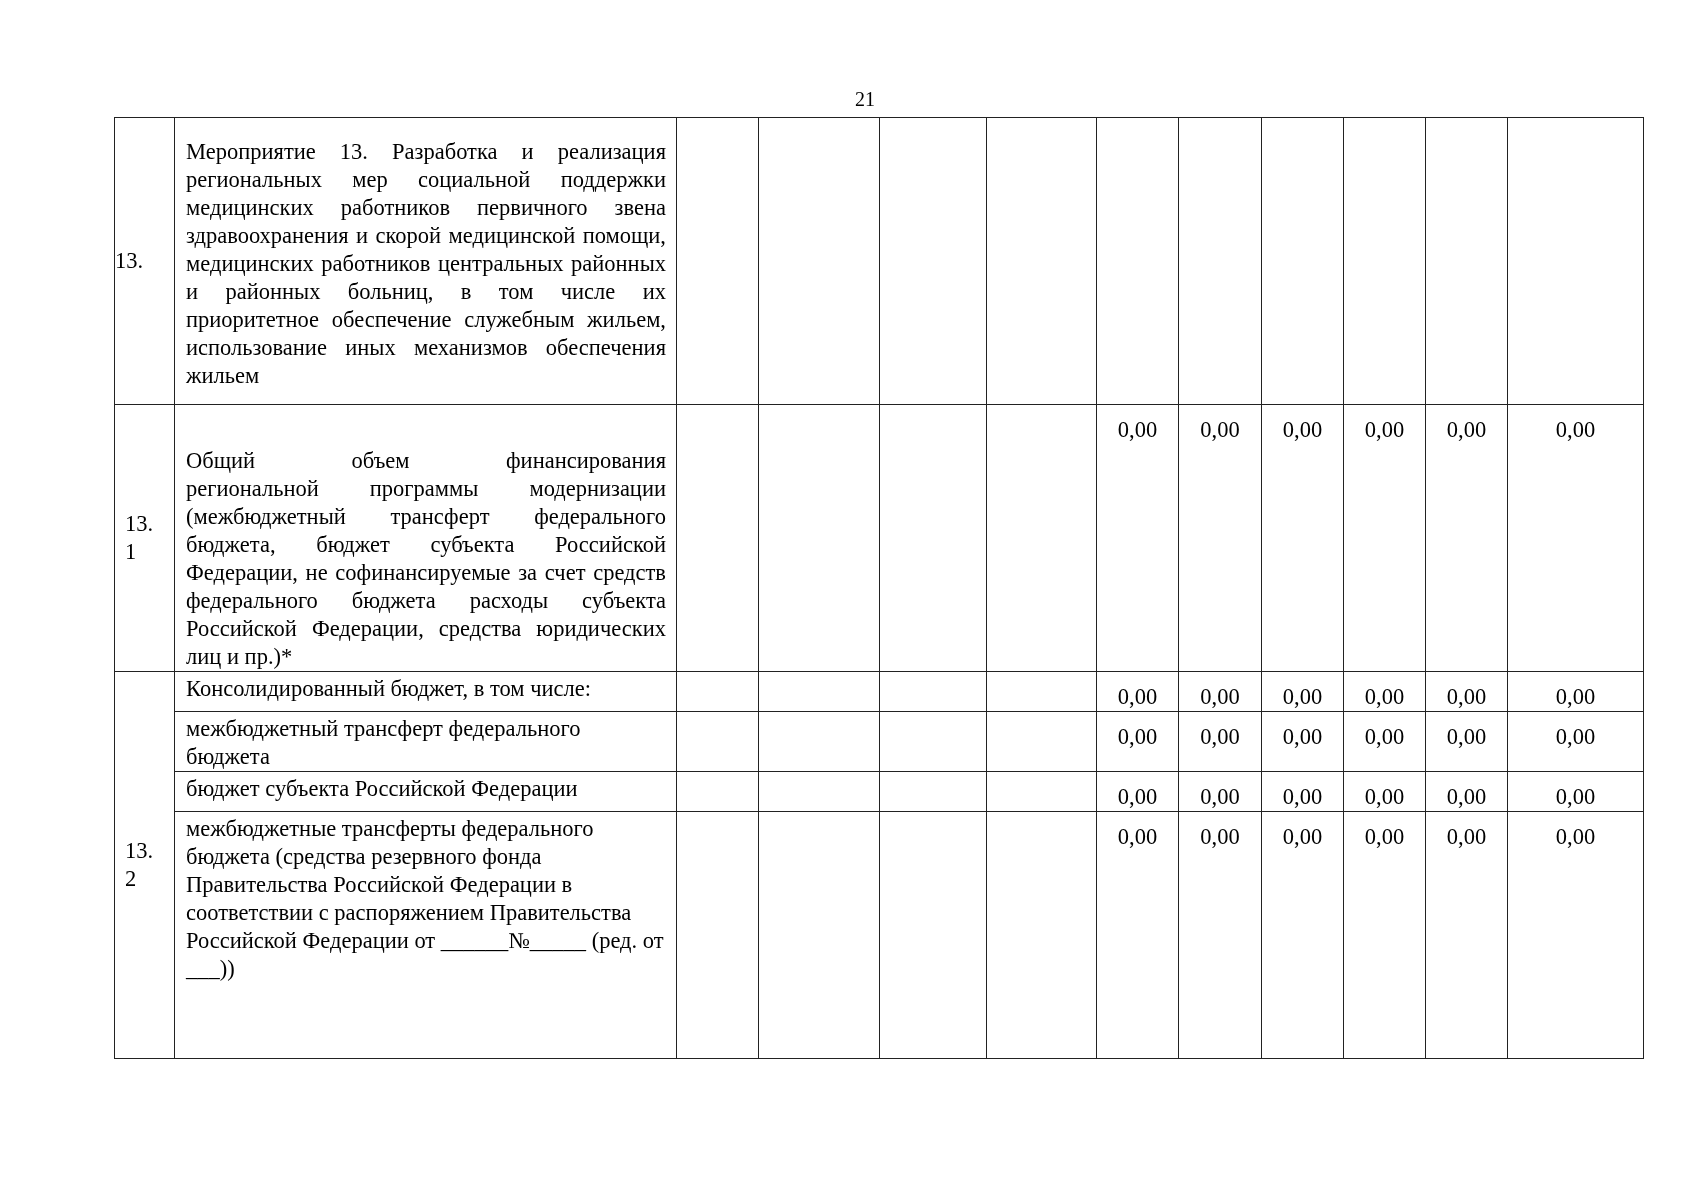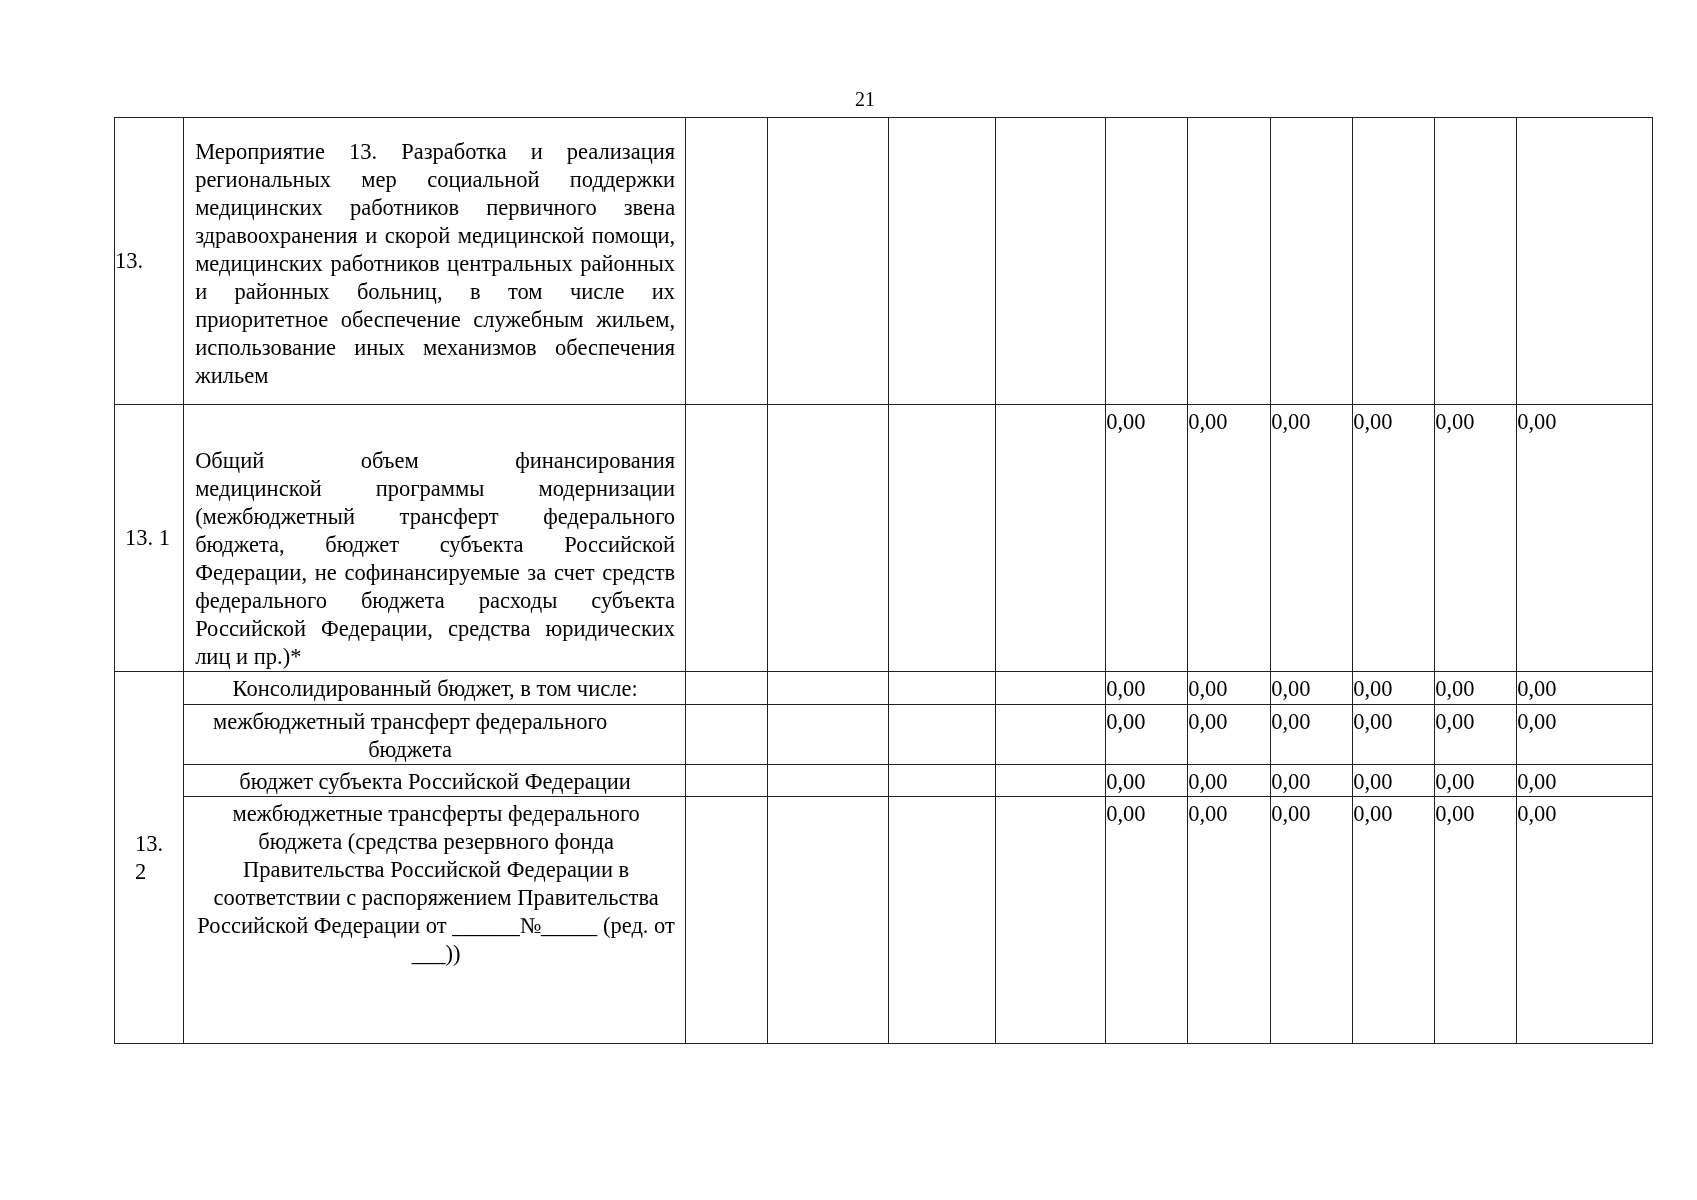--- a/index.html
+++ b/index.html
@@ -3,22 +3,22 @@
 <meta charset="utf-8">
 <style>
   html, body { margin:0; padding:0; background:#ffffff; }
   body { width:1697px; height:1200px; position:relative; overflow:hidden;
          font-family:"Liberation Serif", "DejaVu Serif", serif; color:#000; }
   .page-num { position:absolute; left:855px; top:88px; font-size:20px; }
   table { position:absolute; left:114px; top:117px; border-collapse:collapse; table-layout:fixed; }
   td { border:1.5px solid #222; vertical-align:top; padding:0; font-size:22.5px; line-height:28px; }
   td.num { text-align:left; vertical-align:middle; }
   td.desc { padding:18px 10px 0 11px; text-align:justify; }
-  td.desc.tight { padding-top:3px; text-align:center; }
-  td.val { padding-top:3px; }
+  td.desc.tight { padding-top:3px; text-align:left; }
+  td.val { text-align:center; padding-top:11px; }
   .b { font-weight:normal;margin-top:28px; }
 </style>
 </head>
 <body>
 
 <div class="page-num">21</div>
 
 <table>
   <colgroup>
     <col style="width:60px">
@@ -49,36 +49,36 @@
     <td class="val"></td>
     <td class="val"></td>
     <td class="val"></td>
     <td class="val"></td>
     <td class="val"></td>
   </tr>
 
   <tr style="height:224px">
     <td class="num" style="padding:0 10px">13. 1</td>
     <td class="desc" style="padding-top:14px">
-      <span class="b" style="display:block;text-align-last:justify">Общий объем финансирования</span><span> медицинской программы модернизации (межбюджетный трансферт федерального бюджета, бюджет субъекта Российской Федерации, не софинансируемые за счет средств федерального бюджета расходы субъекта Российской Федерации, средства юридических лиц и пр.)*</span>
+      <span class="b" style="display:block;text-align-last:justify">Общий объем финансирования</span><span> региональной программы модернизации (межбюджетный трансферт федерального бюджета, бюджет субъекта Российской Федерации, не софинансируемые за счет средств федерального бюджета расходы субъекта Российской Федерации, средства юридических лиц и пр.)*</span>
     </td>
     <td class="val"></td>
     <td class="val"></td>
     <td class="val"></td>
     <td class="val"></td>
     <td class="val">0,00</td>
     <td class="val">0,00</td>
     <td class="val">0,00</td>
     <td class="val">0,00</td>
     <td class="val">0,00</td>
     <td class="val">0,00</td>
   </tr>
 
   <tr style="height:33px">
-    <td class="num" rowspan="4" style="padding:0 20px">13. 2</td>
+    <td class="num" rowspan="4" style="padding:0 10px">13. 2</td>
     <td class="desc tight b">Консолидированный бюджет, в том числе:</td>
     <td class="val"></td>
     <td class="val"></td>
     <td class="val"></td>
     <td class="val"></td>
     <td class="val">0,00</td>
     <td class="val">0,00</td>
     <td class="val">0,00</td>
     <td class="val">0,00</td>
     <td class="val">0,00</td>

